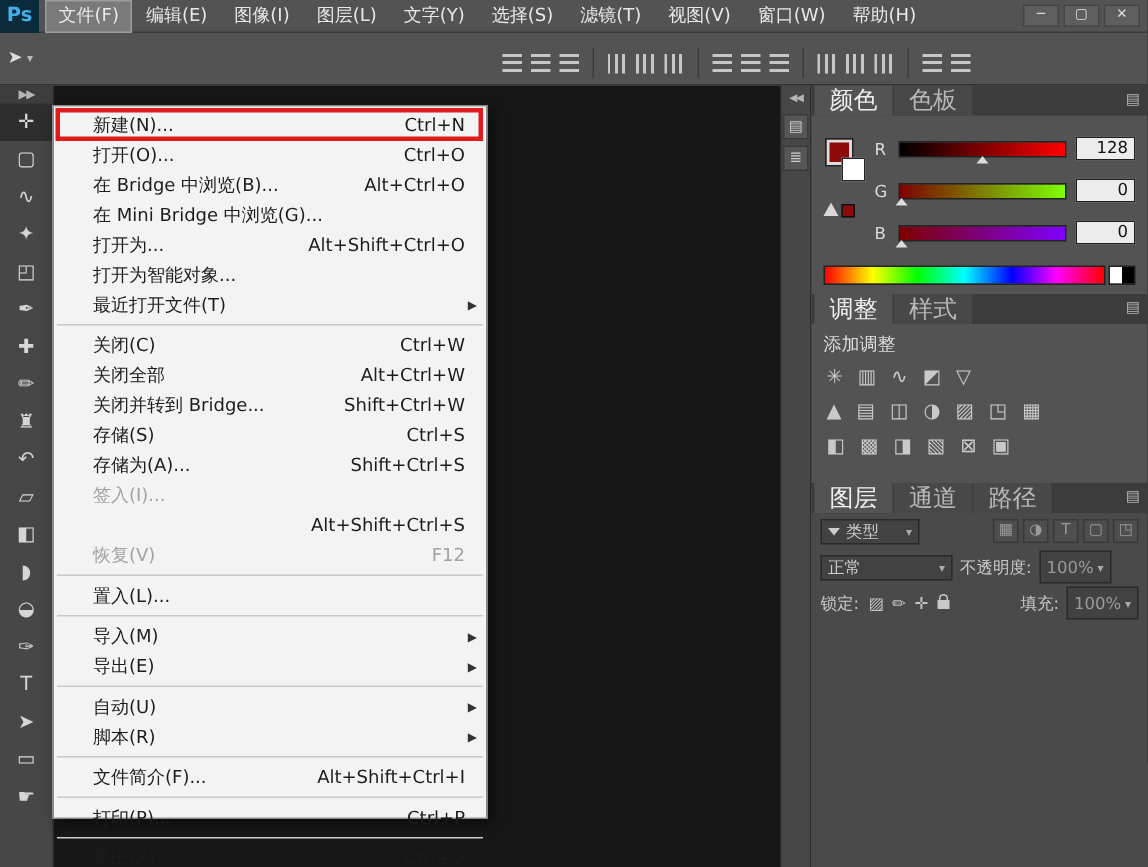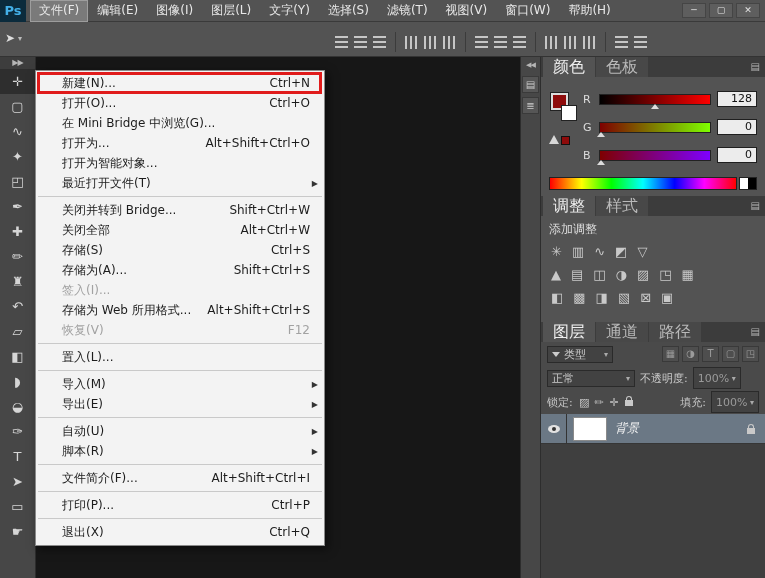--- a/index.html
+++ b/index.html
@@ -350,80 +350,77 @@
               <span class="lock-icon">✏</span>
               <span class="lock-icon">✛</span>
               <span class="lock-icon"><span class="padlock"></span></span>
             </span>
           <span class="small-label" style="margin-left:auto;">填充:</span>
           <div class="val-box">
             <span>100%</span>
             <span class="dd-arrow">▾</span>
           </div>
         </div>
-        <div id="layers-list">
-            <div class="layer-row selected">
-              <div class="eye-box">
-                <span class="eye"></span>
-              </div>
-              <div class="layer-thumb"></div>
-              <div class="layer-name">背景</div>
-              <span class="layer-lock"><span class="padlock"></span></span>
-            </div>
-          </div>
       </div>
     </div>
   </div>
 
   <div id="filemenu">
     <div id="filemenu-items">
         <div class="mi">
           <span class="lbl">新建(N)...</span>
           <span class="sc">Ctrl+N</span>
         </div>
         <div class="mi">
           <span class="lbl">打开(O)...</span>
           <span class="sc">Ctrl+O</span>
         </div>
         <div class="mi">
+          <span class="lbl">在 Bridge 中浏览(B)...</span>
+          <span class="sc">Alt+Ctrl+O</span>
+        </div>
+        <div class="mi">
           <span class="lbl">在 Mini Bridge 中浏览(G)...</span>
         </div>
         <div class="mi">
           <span class="lbl">打开为...</span>
           <span class="sc">Alt+Shift+Ctrl+O</span>
         </div>
         <div class="mi">
           <span class="lbl">打开为智能对象...</span>
         </div>
         <div class="mi">
           <span class="lbl">最近打开文件(T)</span>
           <span class="arrow">▶</span>
         </div>
         <div class="menusep"></div>
         <div class="mi">
+          <span class="lbl">关闭(C)</span>
+          <span class="sc">Ctrl+W</span>
+        </div>
+        <div class="mi">
+          <span class="lbl">关闭全部</span>
+          <span class="sc">Alt+Ctrl+W</span>
+        </div>
+        <div class="mi">
           <span class="lbl">关闭并转到 Bridge...</span>
           <span class="sc">Shift+Ctrl+W</span>
         </div>
         <div class="mi">
-          <span class="lbl">关闭全部</span>
-          <span class="sc">Alt+Ctrl+W</span>
-        </div>
-        <div class="mi">
           <span class="lbl">存储(S)</span>
           <span class="sc">Ctrl+S</span>
         </div>
         <div class="mi">
           <span class="lbl">存储为(A)...</span>
           <span class="sc">Shift+Ctrl+S</span>
         </div>
         <div class="mi disabled">
           <span class="lbl">签入(I)...</span>
         </div>
         <div class="mi">
-          <span class="lbl">存储为 Web 所用格式...</span>
           <span class="sc">Alt+Shift+Ctrl+S</span>
         </div>
         <div class="mi disabled">
           <span class="lbl">恢复(V)</span>
           <span class="sc">F12</span>
         </div>
         <div class="menusep"></div>
         <div class="mi">
           <span class="lbl">置入(L)...</span>
         </div>

